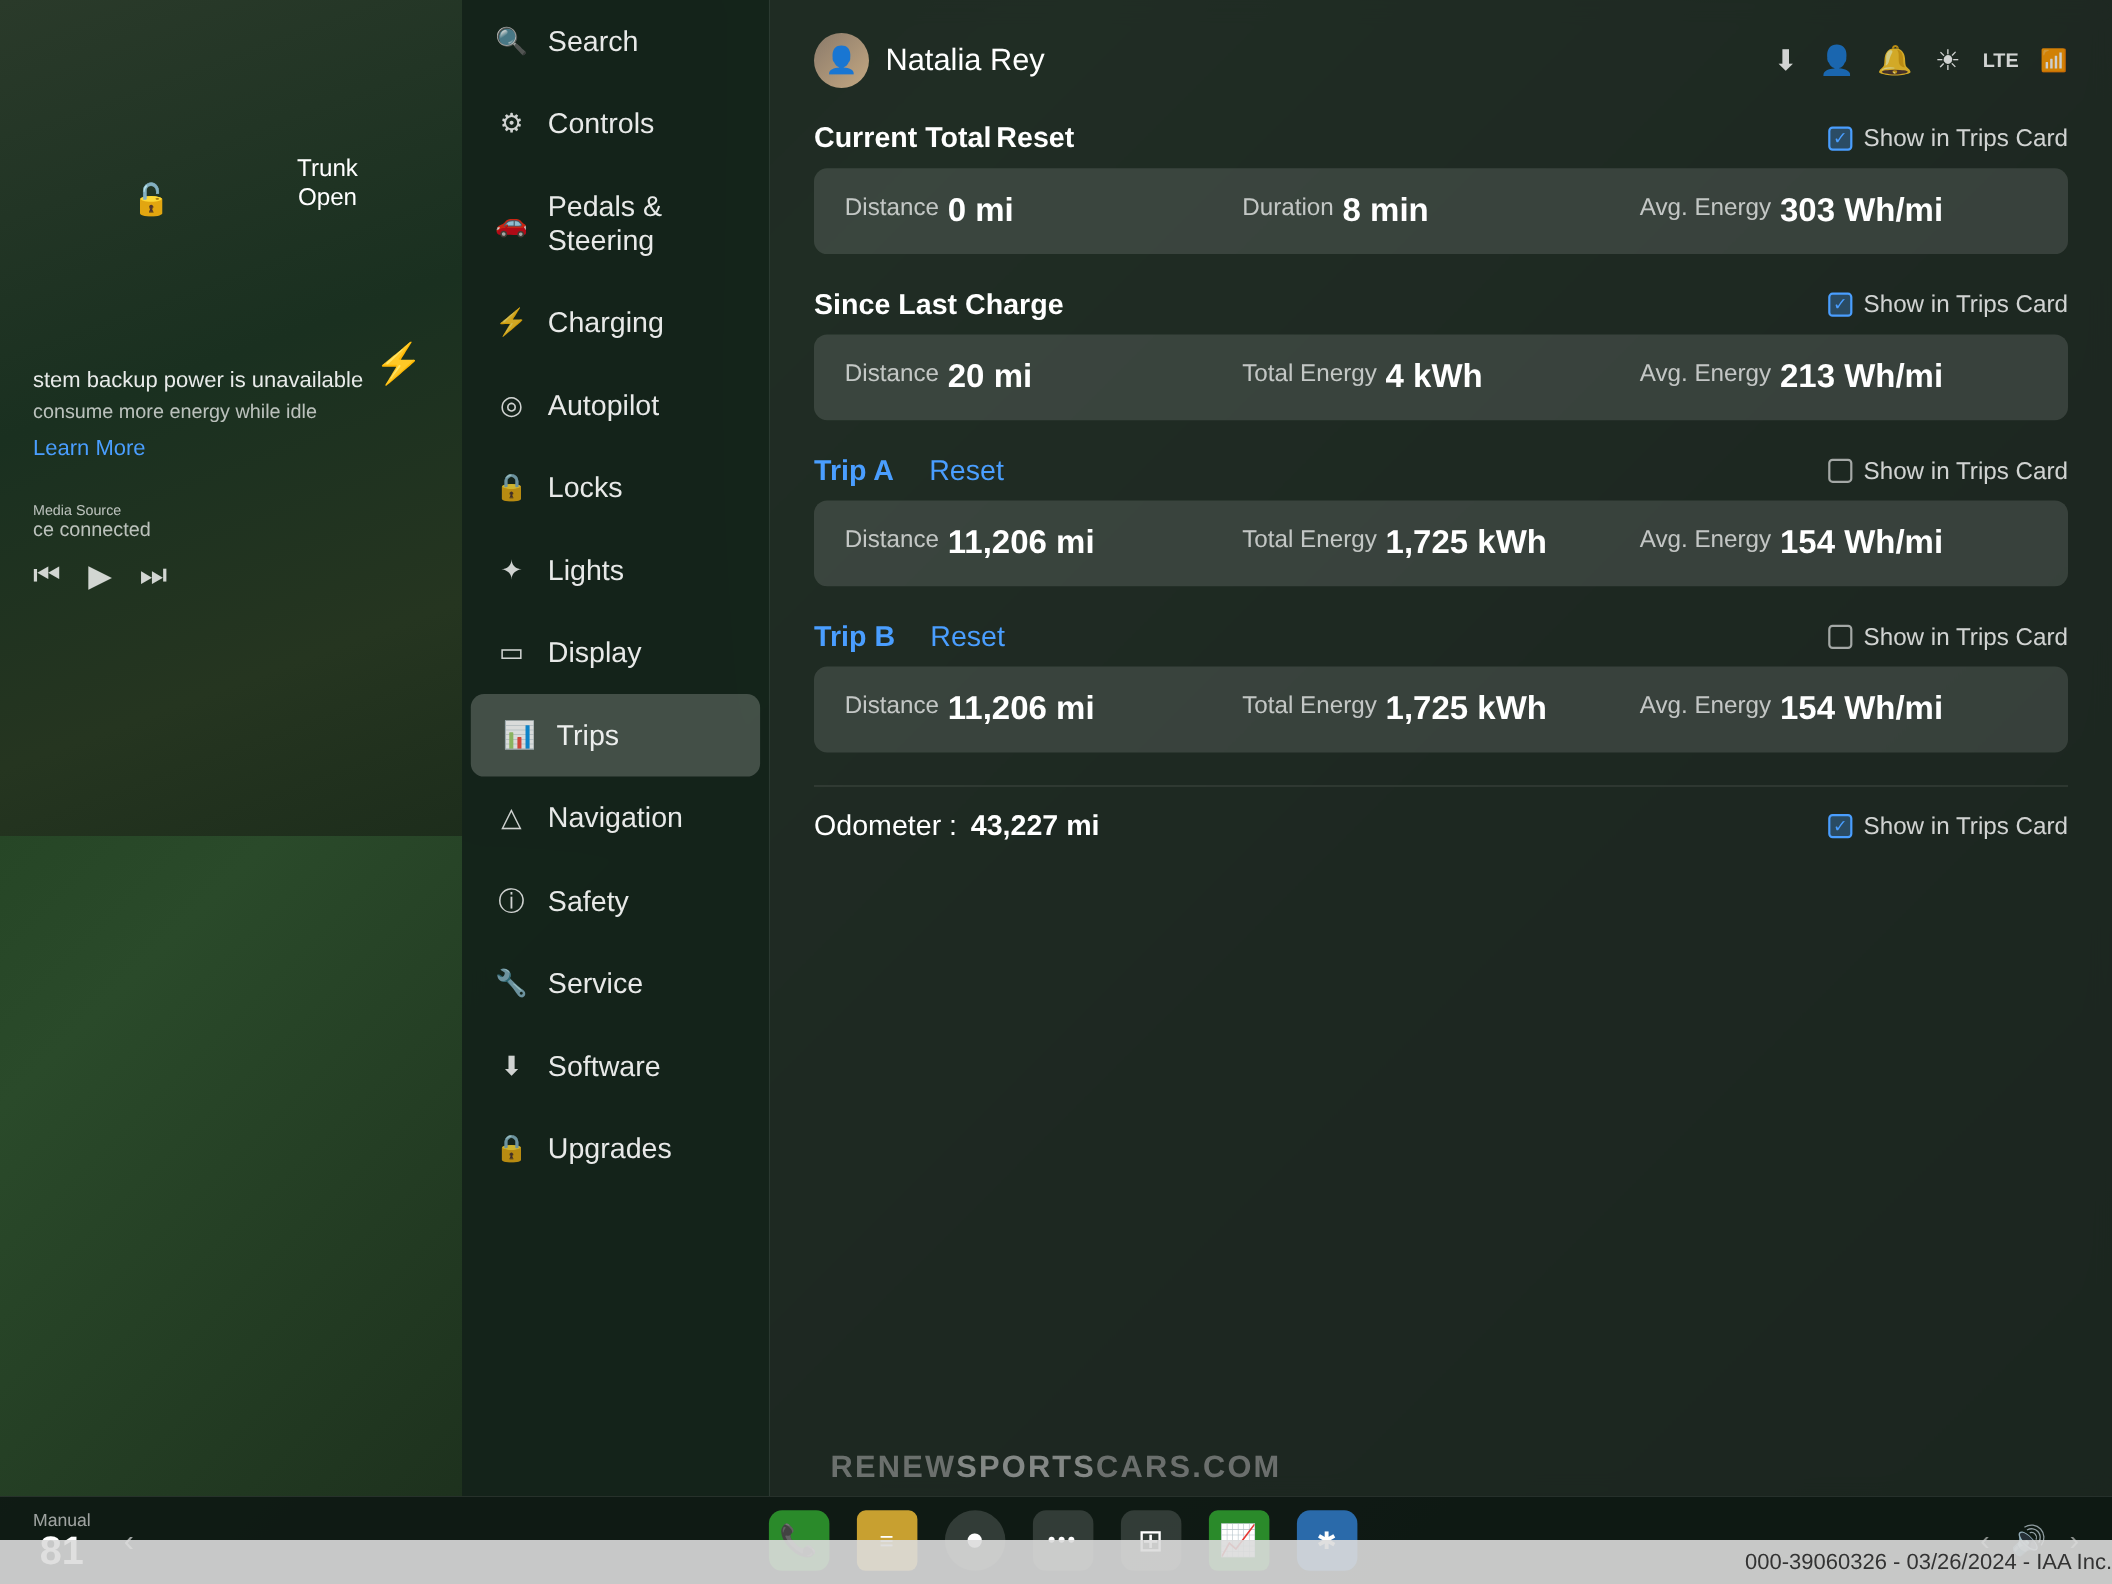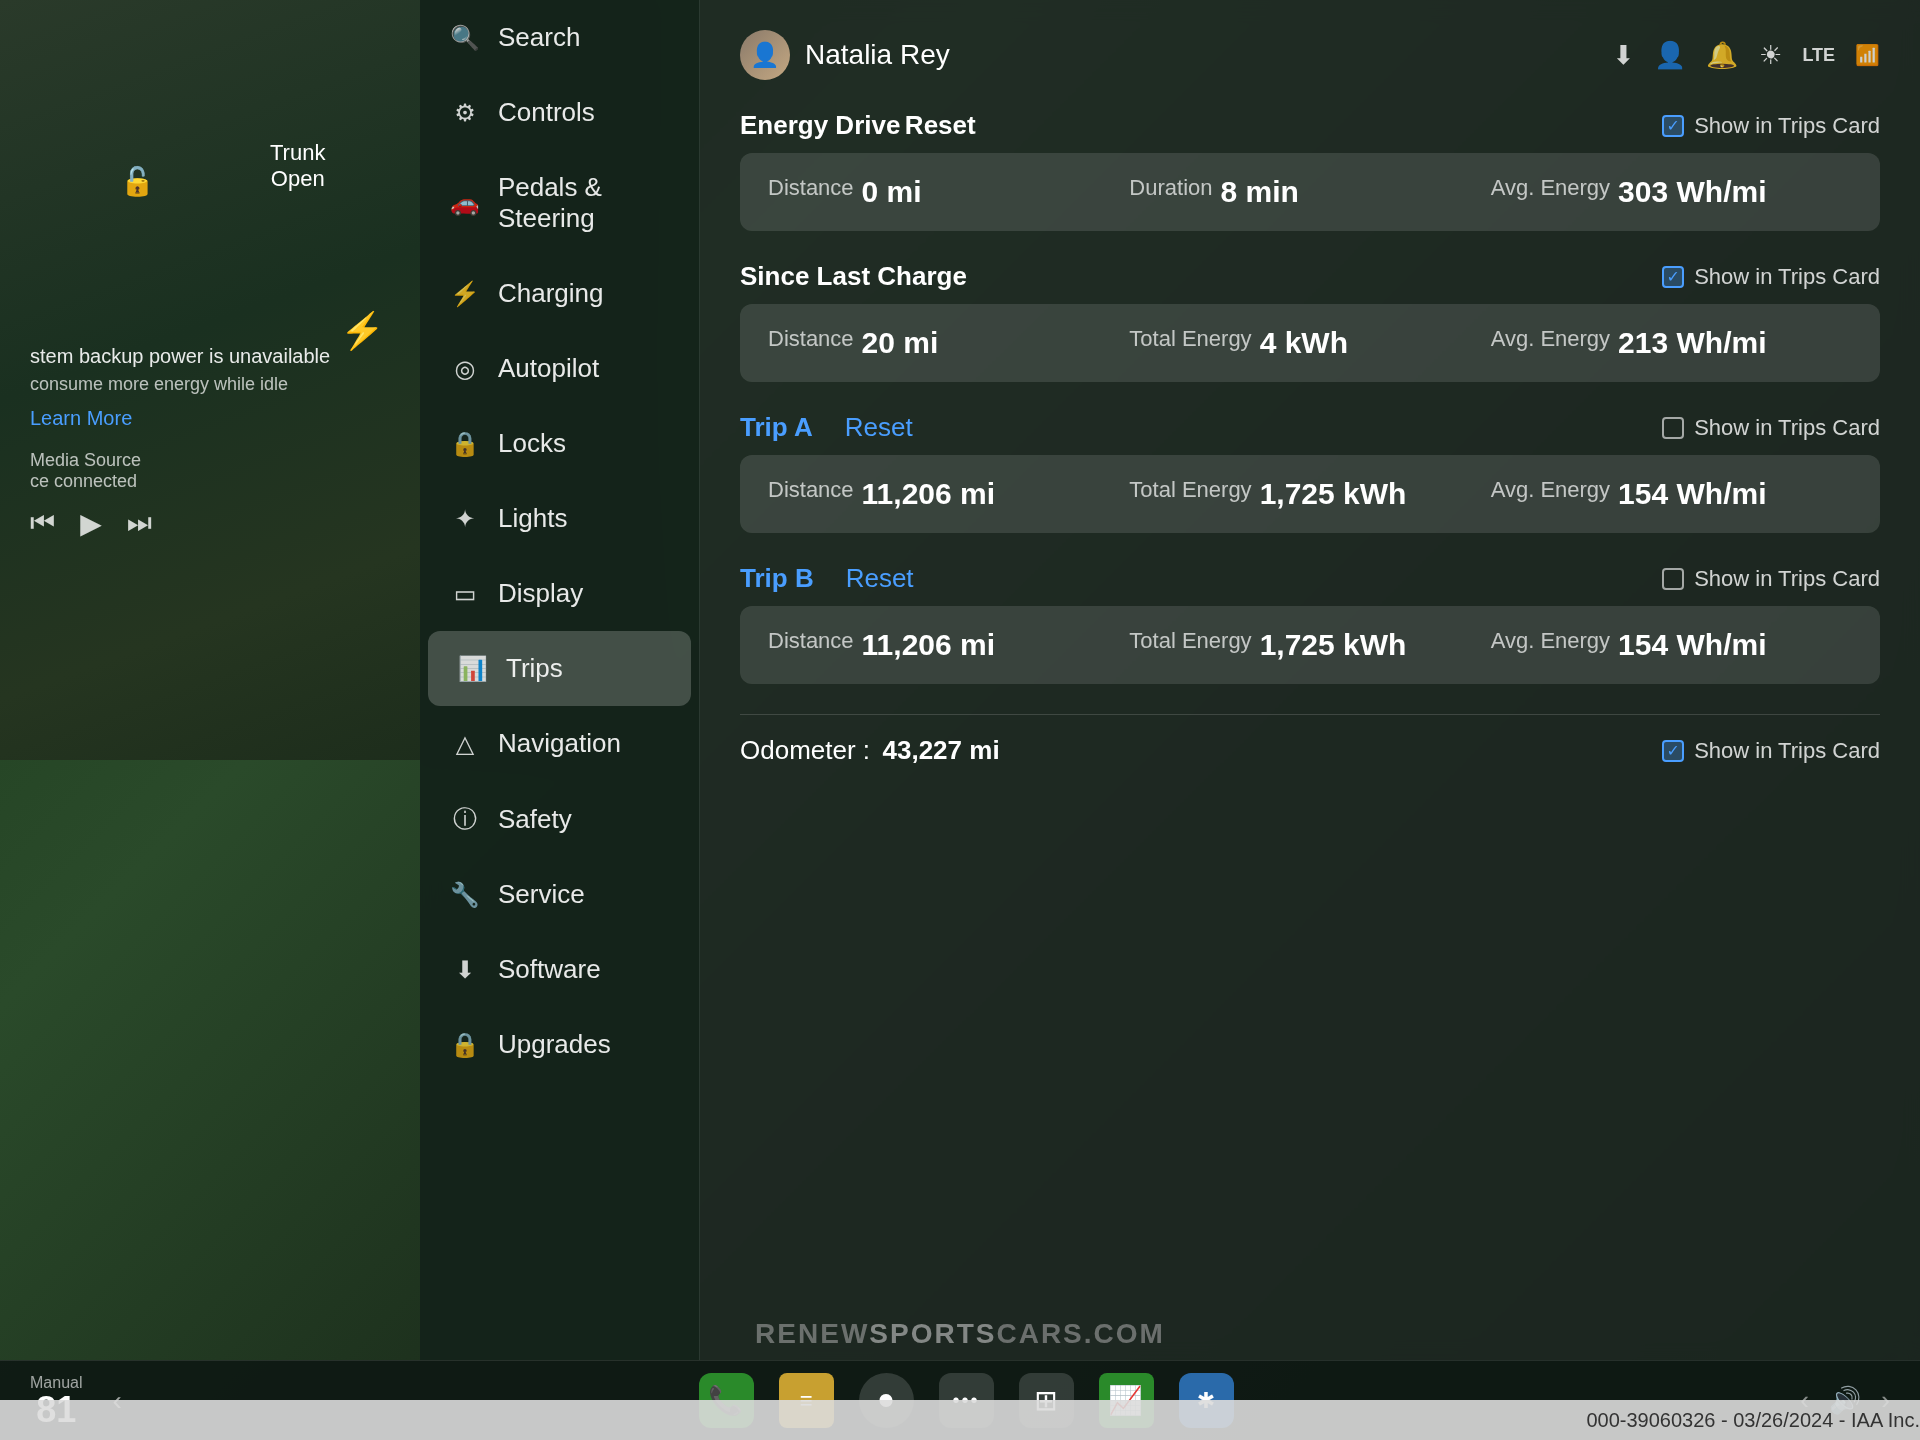--- a/index.html
+++ b/index.html
@@ -428,21 +428,21 @@
   <div class="bottom-left-info">
     <div style="color: rgba(255,255,255,0.9); font-size: 20px; margin-bottom: 6px;">
       <span>stem backup power is unavailable</span>
     </div>
     <div style="color: rgba(255,255,255,0.7); font-size: 18px; margin-bottom: 12px;">
       <span>consume more energy while idle</span>
     </div>
     <div style="color: #4a9eff; font-size: 20px; cursor:pointer;">
       <span>Learn More</span>
     </div>
-    <div style="margin-top: 20px; color: rgba(255,255,255,0.7); font-size: 18px;">
+    <div style="margin-top: 36px; color: rgba(255,255,255,0.7); font-size: 13px;">
       <span>Media Source</span>
     </div>
     <div style="color: rgba(255,255,255,0.7); font-size: 18px;">
       <span>ce connected</span>
     </div>
 
     <div style="display:flex; gap:25px; margin-top:15px; color:rgba(255,255,255,0.8); font-size:28px;">
       <span>⏮</span>
       <span>▶</span>
       <span>⏭</span>
@@ -540,21 +540,21 @@
         <span class="header-icon">🔔</span>
         <span class="header-icon">☀</span>
         <span class="lte-indicator">LTE</span>
         <span class="signal-bars">📶</span>
       </div>
     </div>
 
     <div class="section">
       <div class="section-header">
         <div>
-          <span class="section-title">Energy Drive</span>
+          <span class="section-title">Current Total</span>
           <span class="section-title reset-btn">Reset</span>
         </div>
         <div class="show-trips-checkbox">
           <div class="checkbox checked">
             <span class="checkmark">✓</span>
           </div>
           <span>Show in Trips Card</span>
         </div>
       </div>
       <div class="trip-card">

